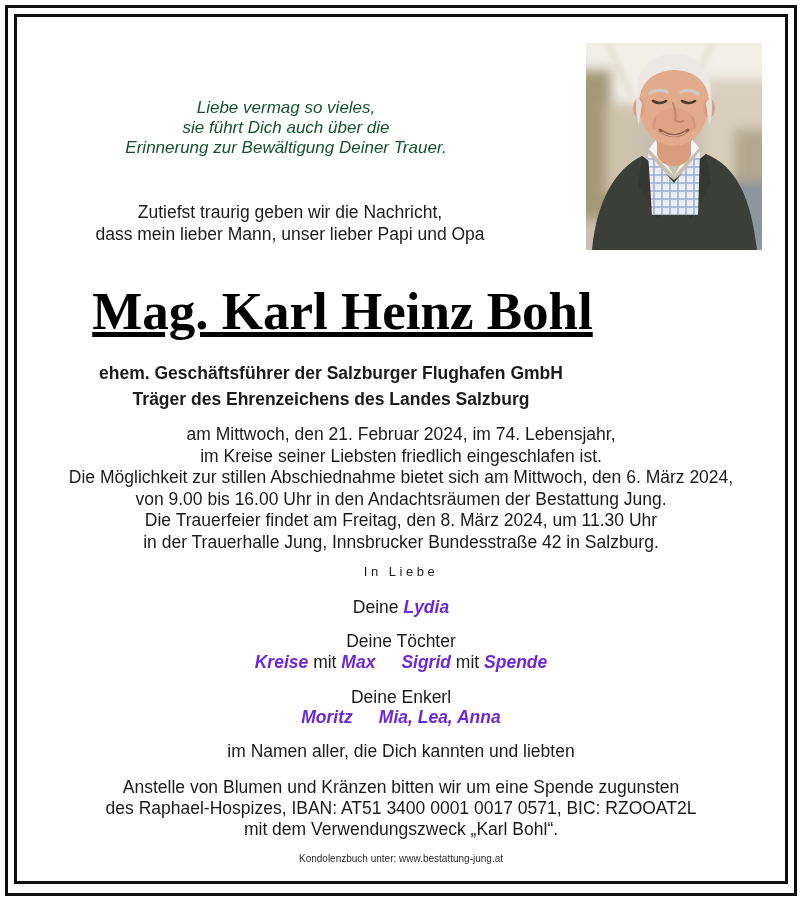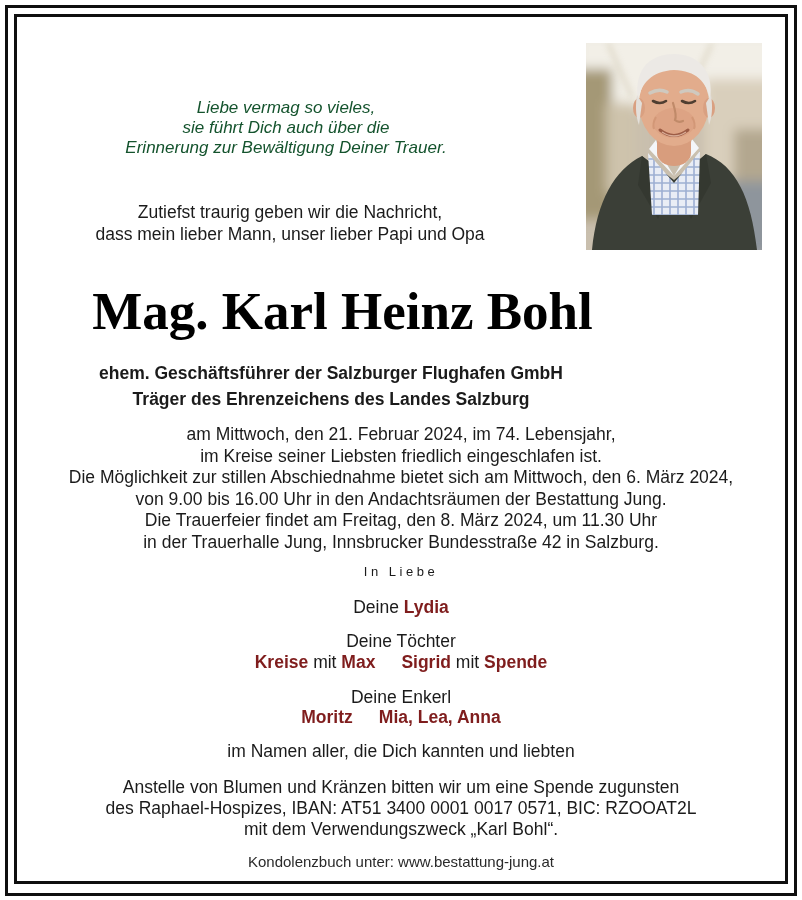--- a/index.html
+++ b/index.html
@@ -41,20 +41,21 @@
     line-height: 21.5px;
   }
   .deceased-name {
     left: 0; top: 283px; width: 685px;
     font-family: "Liberation Serif", serif;
     font-weight: bold;
     font-size: 53px;
     line-height: 56px;
     color: #000;
     letter-spacing: 0px;
+    text-decoration: underline;
   }
   .deceased-titles {
     left: 0; top: 360px; width: 662px;
     font-weight: bold;
     font-size: 17.5px;
     line-height: 26px;
   }
   .details {
     left: 0; top: 424px; width: 802px;
     font-size: 17.5px;
@@ -66,30 +67,30 @@
     letter-spacing: 3.5px;
   }
   .fam-line { left: 0; width: 802px; font-size: 17.5px; }
   .wife-line { top: 597px; }
   .daughters-label { top: 631px; }
   .daughters-names { top: 652px; }
   .enkerl-label { top: 687px; }
   .enkerl-names { top: 707px; }
   .closing-line { top: 741px; }
   .gap { display: inline-block; width: 26px; }
-  b { font-weight: bold; color: #7f1d1d; }
+  b { font-weight: bold; color: #6d28d9; font-style: italic; }
 
   .donation {
     left: 0; top: 777px; width: 802px;
     font-size: 17.5px;
     line-height: 21px;
   }
   .condolence {
     left: 0; top: 853px; width: 802px;
-    font-size: 15px;
+    font-size: 10px;
     color: #2a2a2a;
   }
   .photo {
     left: 586px; top: 43px;
     width: 176px; height: 207px;
     overflow: hidden;
   }
   .photo svg { display: block; }
 </style>
 </head>

